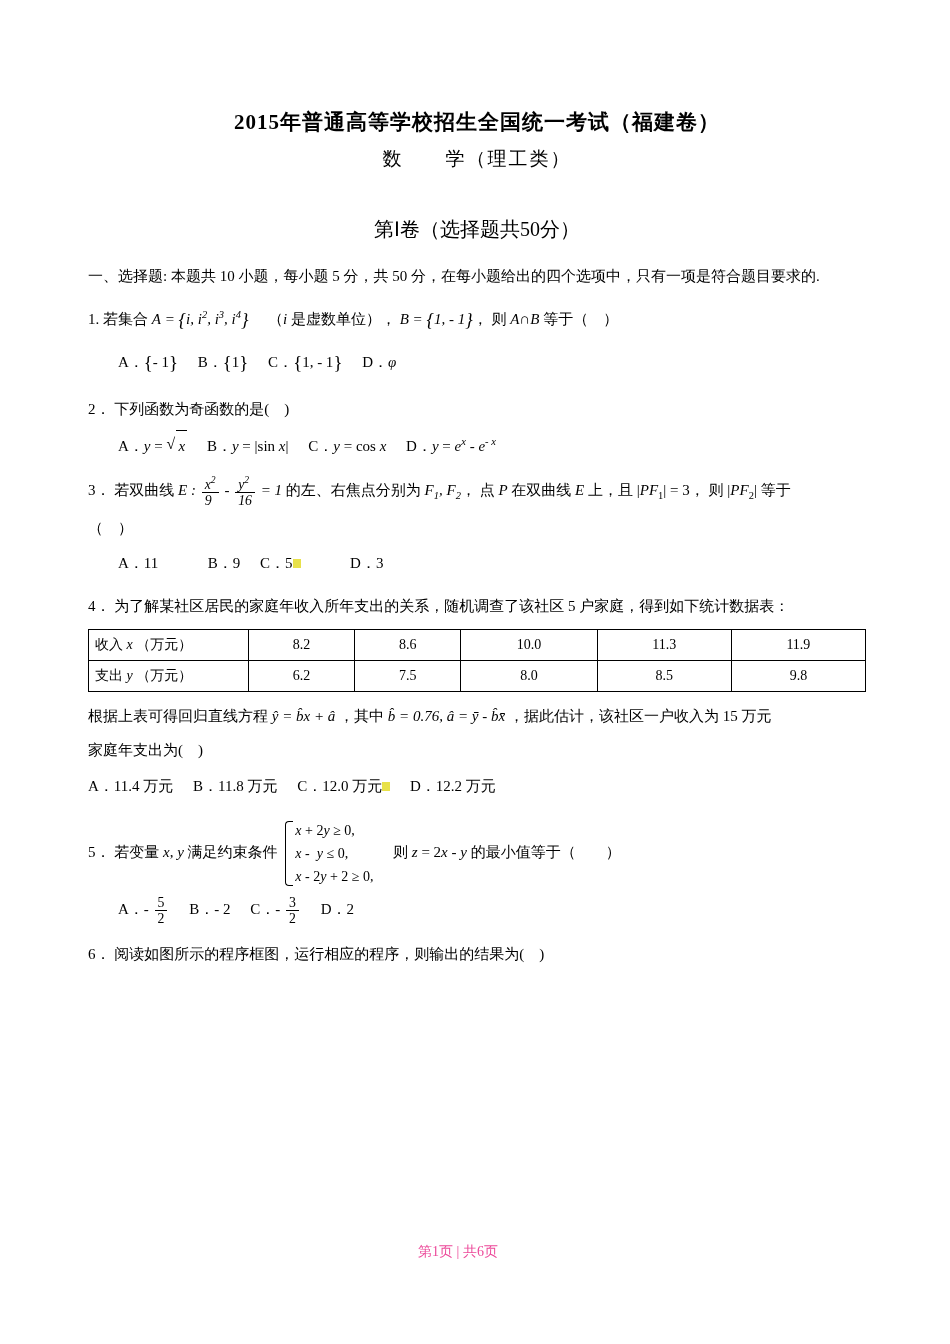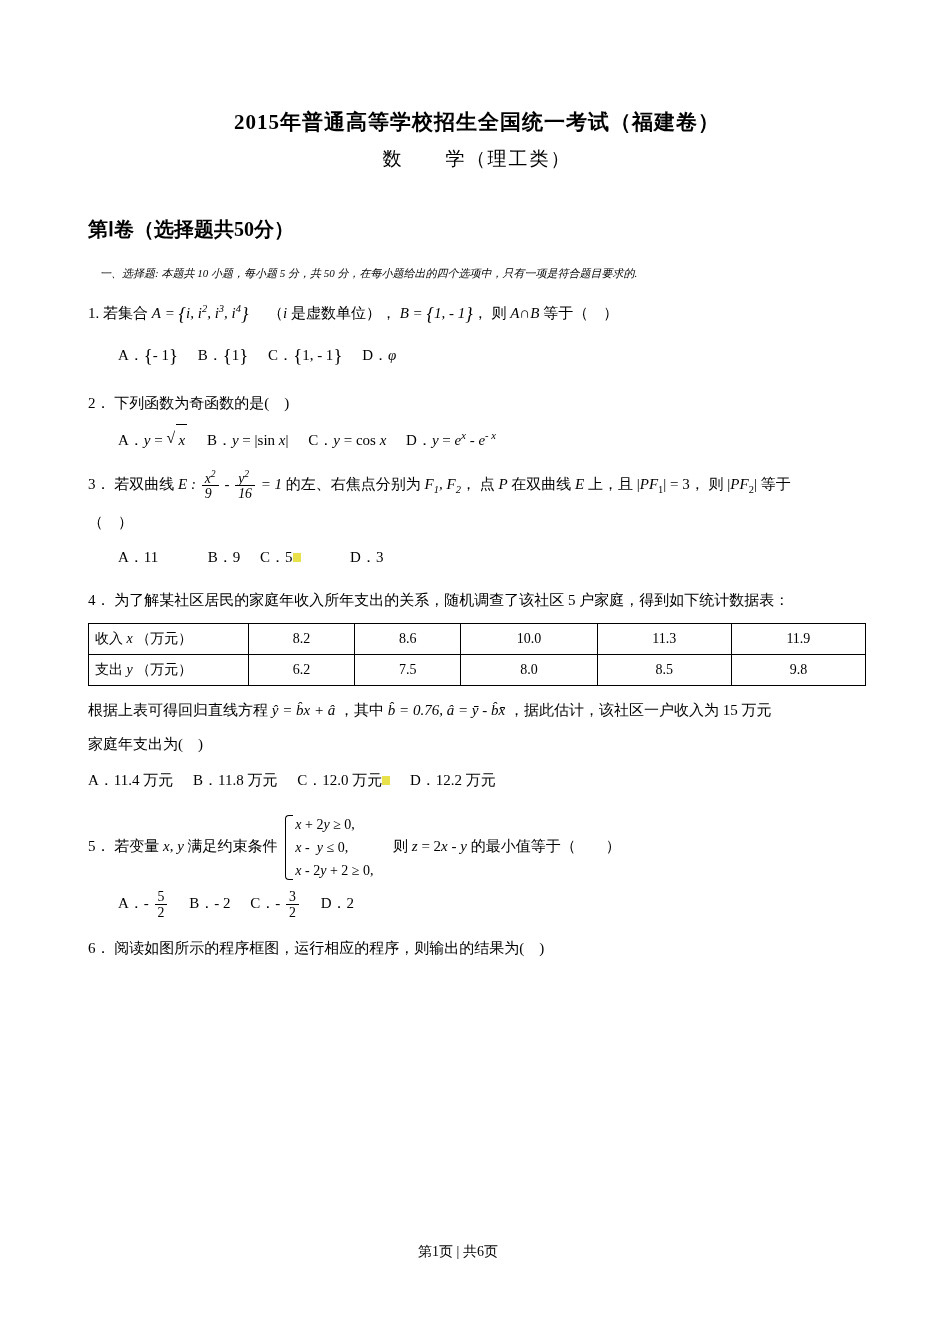--- a/index.html
+++ b/index.html
@@ -37,30 +37,29 @@
     margin: 0 0 6px 0;
   }
   .doc-subtitle {
     text-align: center;
     font-weight: normal;
     font-size: 19px;
     letter-spacing: 2px;
     margin: 10px 0 0 0;
   }
   .section-title {
-    text-align: left;
-    font-weight: bold;
+    text-align: center;
+    font-weight: normal;
     font-size: 20px;
     margin: 44px 0 22px 0;
   }
   .para {
-    font-size: 11px;
+    font-size: 15px;
     line-height: 1.55;
-    margin: 0 0 14px 12px;
-    font-style: italic;
+    margin: 0 0 14px 0;
   }
   .q {
     font-size: 15px;
     line-height: 1.9;
     margin: 0 0 6px 0;
   }
   .choices {
     font-size: 15px;
     margin: 4px 0 14px 30px;
     line-height: 2.0;
@@ -144,21 +143,21 @@
     border-bottom: 1px solid #000;
     border-radius: 4px 0 0 4px;
   }
   .footer {
     position: absolute;
     left: 0;
     top: 1243px;
     width: 916px;
     text-align: center;
     font-size: 14px;
-    color: #000000;
+    color: #ec4899;
   }
   .hl { background: #e8e14a; display: inline-block; width: 8px; height: 9px; vertical-align: baseline; }
   .smallgap { display: inline-block; width: 26px; }
   .tinygap { display: inline-block; width: 12px; }
 </style>
 </head>
 <body>
 
 <div class="page">
   <div class="content">

